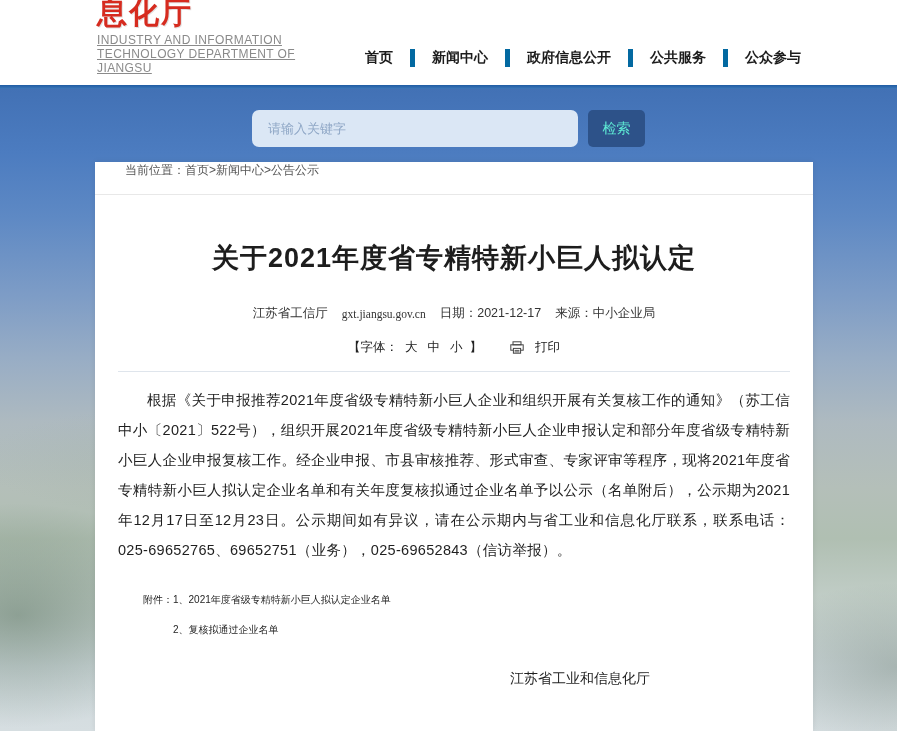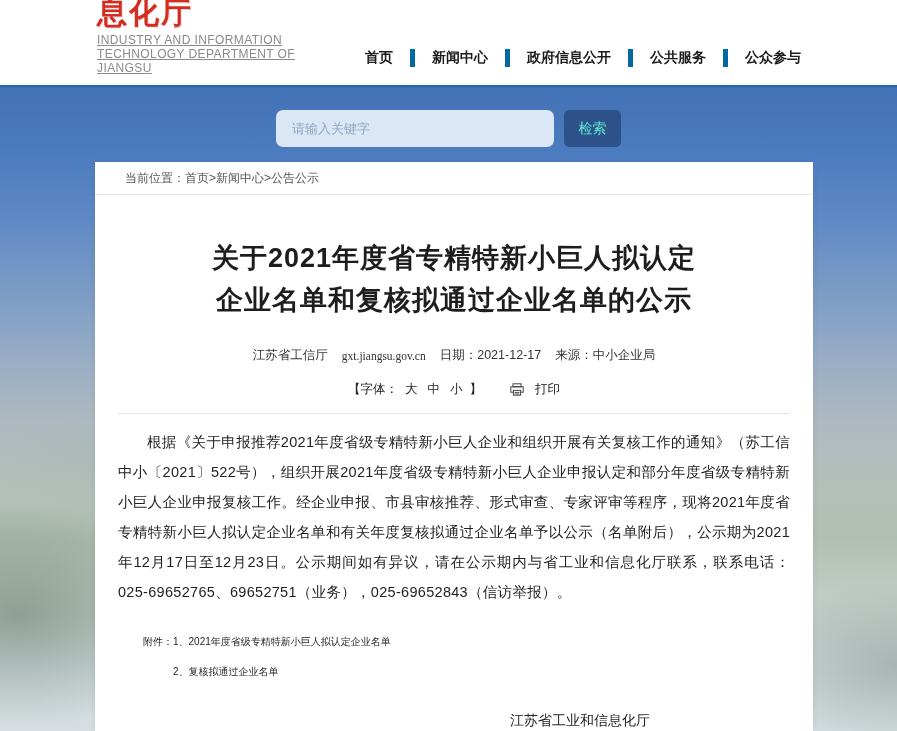--- a/index.html
+++ b/index.html
@@ -45,38 +45,38 @@
     position:absolute; left:0; top:85px; width:897px; height:4px;
     background:linear-gradient(180deg,#1f5ca3,#3f79b9); z-index:3;
   }
 
   
   .search-row {
     position:absolute; left:0; top:110px; width:897px;
     display:flex; justify-content:center; align-items:center; z-index:2;
   }
   .search-input {
-    width:278px; height:37px; border:none; border-radius:7px;
+    width:326px; height:37px; border:none; border-radius:7px;
     background:#dbe7f5; padding:0 16px; font-size:13px; color:#3a5a86;
     font-family:"Liberation Sans", sans-serif; outline:none;
   }
   .search-input::placeholder { color:#8fa7c6; }
   .search-button {
     width:57px; height:37px; margin-left:10px; border:none; border-radius:5px;
     background:#2d5289; color:#5eead4; font-size:14px; cursor:pointer;
     font-family:"Liberation Sans", sans-serif;
   }
 
   
   .content-card {
     position:absolute; left:95px; top:162px; width:718px; height:569px;
     background:#ffffff; z-index:2; box-shadow:0 0 6px rgba(0,0,0,0.08);
   }
   .breadcrumb-bar {
-    height:33px; display:flex; align-items:center; padding-left:30px;
+    height:33px; display:flex; padding-left:30px;
     border-bottom:1px solid #e8e8e8; font-size:12px; color:#555;
   }
   .breadcrumb-prefix { color:#555; }
   .breadcrumb-path { color:#555; cursor:pointer; }
 
   .article { padding:0 23px; }
   .article-title {
     margin-top:42px; text-align:center; font-size:27px; font-weight:bold;
     color:#1d1d1d; line-height:42px; letter-spacing:1px;
   }
@@ -139,21 +139,20 @@
 
   <div class="breadcrumb-bar">
     <span class="breadcrumb-prefix">当前位置：</span>
     <span class="breadcrumb-path">首页&gt;新闻中心&gt;公告公示</span>
   </div>
 
   <article class="article">
 
     <h1 class="article-title">
       <span>关于2021年度省专精特新小巨人拟认定</span><br>
-      <span>企业名单和复核拟通过企业名单的公示</span>
     </h1>
 
     <div class="article-meta">
       <span>江苏省工信厅</span>
       <span class="meta-url">gxt.jiangsu.gov.cn</span>
       <span>日期：2021-12-17</span>
       <span>来源：中小企业局</span>
     </div>
 
     <div class="article-controls">

